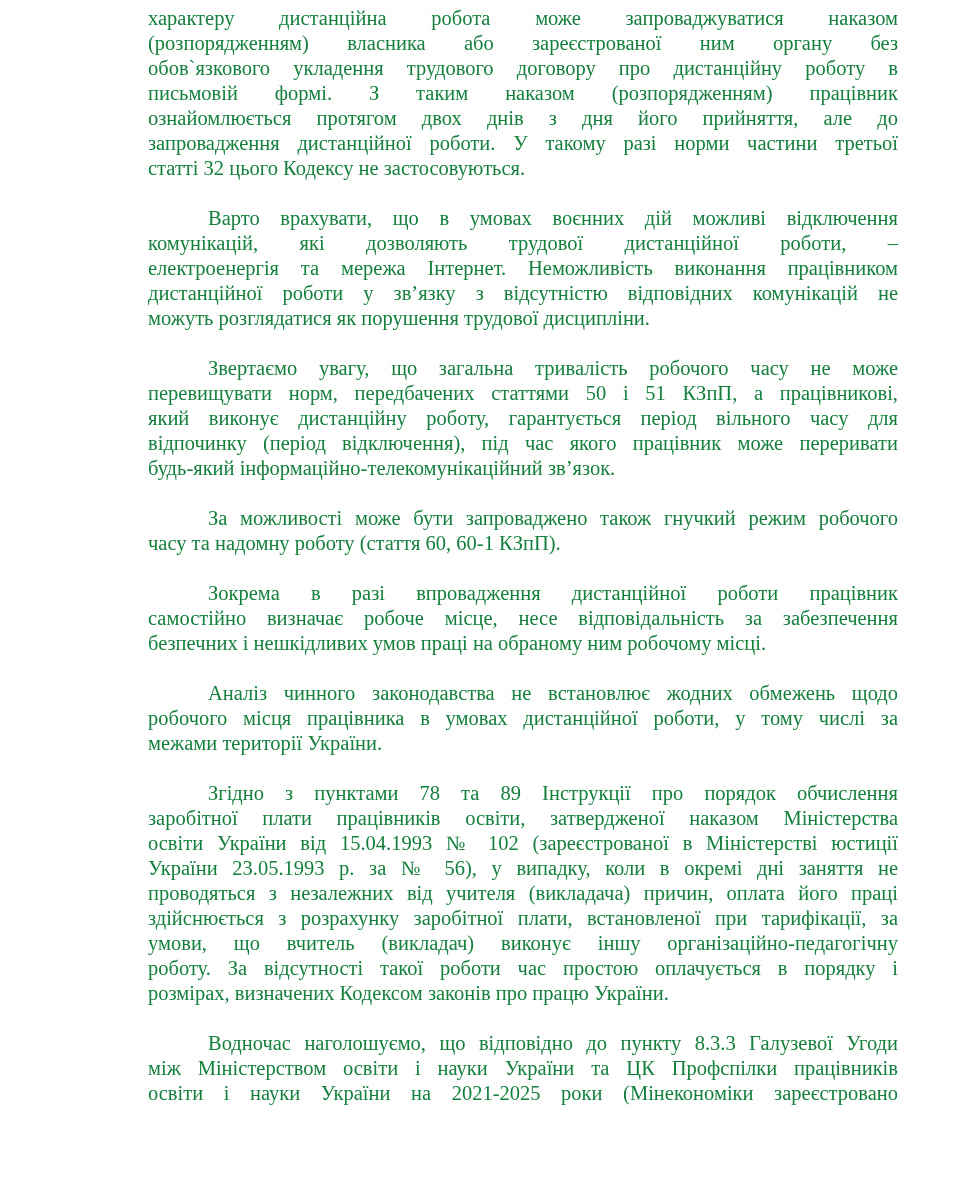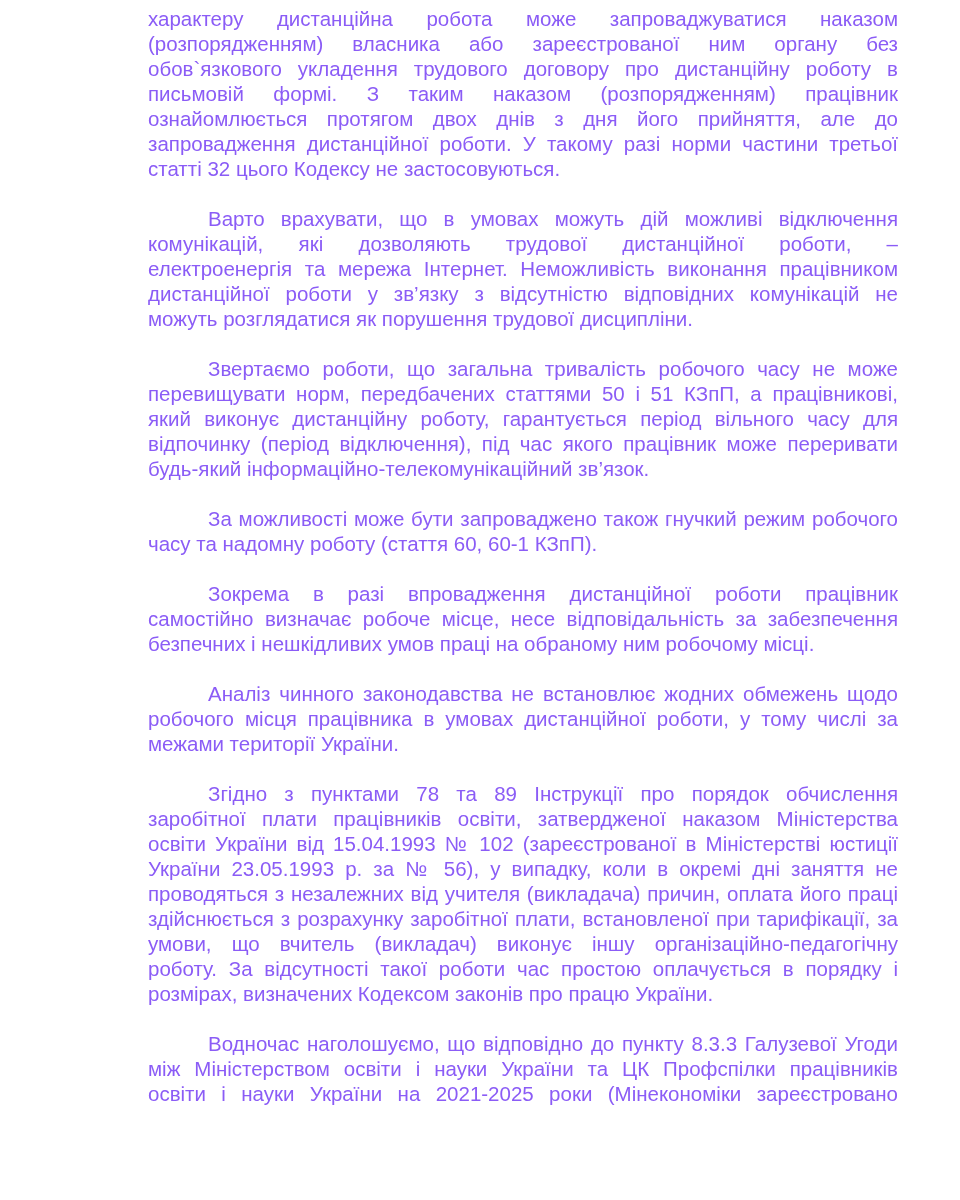--- a/index.html
+++ b/index.html
@@ -2,24 +2,24 @@
 <html><head>
 <meta charset="utf-8">
 <style>
   html, body { margin: 0; padding: 0; background: #ffffff; }
   body { width: 960px; height: 1200px; overflow: hidden; position: relative; }
   .page {
     position: absolute;
     left: 148px;
     top: 6px;
     width: 750px;
-    font-family: Liberation Sans, sans-serif;
+    font-family: Liberation Serif, serif;
     font-size: 20.5px;
     line-height: 25px;
-    color: #8b5cf6;
+    color: #15803d;
   }
   .para {
     margin: 0 0 25px 0;
     text-align: justify;
     text-align-last: left;
   }
   .line { display: block; text-align: justify; text-align-last: justify; }
   .line.last { text-align-last: left; }
 </style>
 </head>
@@ -30,29 +30,29 @@
     <span class="line">характеру дистанційна робота може запроваджуватися наказом</span>
     <span class="line">(розпорядженням) власника або зареєстрованої ним органу без</span>
     <span class="line">обов`язкового укладення трудового договору про дистанційну роботу в</span>
     <span class="line">письмовій формі. З таким наказом (розпорядженням) працівник</span>
     <span class="line">ознайомлюється протягом двох днів з дня його прийняття, але до</span>
     <span class="line">запровадження дистанційної роботи. У такому разі норми частини третьої</span>
     <span class="line last">статті 32 цього Кодексу не застосовуються.</span>
   </div>
 
   <div class="para">
-    <span class="line" style="text-indent:60px">Варто врахувати, що в умовах можуть дій можливі відключення</span>
+    <span class="line" style="text-indent:60px">Варто врахувати, що в умовах воєнних дій можливі відключення</span>
     <span class="line">комунікацій, які дозволяють трудової дистанційної роботи, –</span>
     <span class="line">електроенергія та мережа Інтернет. Неможливість виконання працівником</span>
     <span class="line">дистанційної роботи у зв’язку з відсутністю відповідних комунікацій не</span>
     <span class="line last">можуть розглядатися як порушення трудової дисципліни.</span>
   </div>
 
   <div class="para">
-    <span class="line" style="text-indent:60px">Звертаємо роботи, що загальна тривалість робочого часу не може</span>
+    <span class="line" style="text-indent:60px">Звертаємо увагу, що загальна тривалість робочого часу не може</span>
     <span class="line">перевищувати норм, передбачених статтями 50 і 51 КЗпП, а працівникові,</span>
     <span class="line">який виконує дистанційну роботу, гарантується період вільного часу для</span>
     <span class="line">відпочинку (період відключення), під час якого працівник може переривати</span>
     <span class="line last">будь-який інформаційно-телекомунікаційний зв’язок.</span>
   </div>
 
   <div class="para">
     <span class="line" style="text-indent:60px">За можливості може бути запроваджено також гнучкий режим робочого</span>
     <span class="line last">часу та надомну роботу (стаття 60, 60-1 КЗпП).</span>
   </div>

